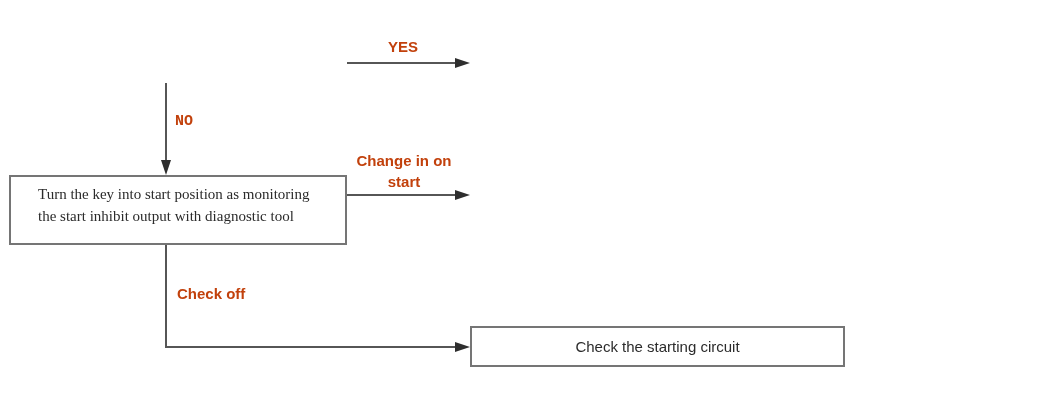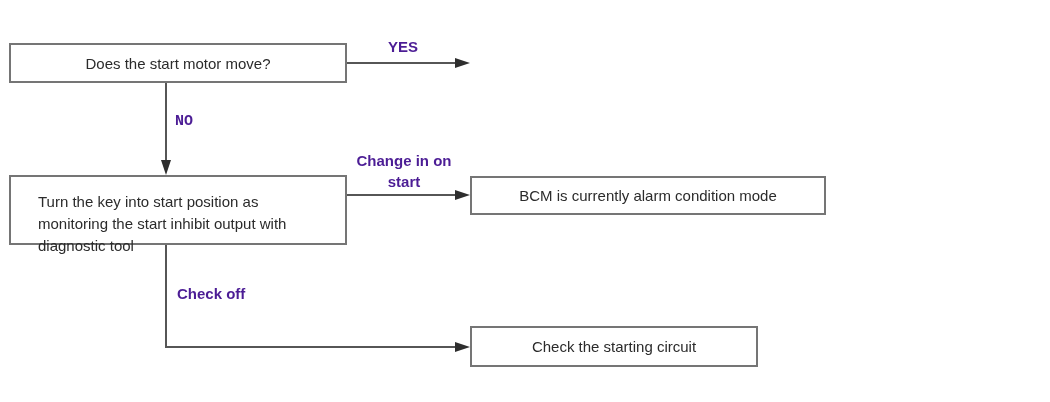--- a/index.html
+++ b/index.html
@@ -41,30 +41,31 @@
     display: flex;
     align-items: center;
     justify-content: center;
     text-align: center;
     line-height: 21px;
   }
   .node.left-text {
     justify-content: flex-start;
     align-items: flex-start;
     text-align: left;
-    padding: 14px 10px 0 27px;
+    padding: 6px 10px 0 27px;
+    font-family: Liberation Serif, serif;
   }
   .node.left-text .node-text {
     display: inline-block;
     width: 276px;
     line-height: 22px;
   }
   .edge-label {
     position: absolute;
-    color: #4c1d95;
+    color: #c2410c;
     font-size: 15px;
     font-weight: bold;
     line-height: 20px;
     white-space: nowrap;
   }
   .edge-label.centered {
     text-align: center;
     white-space: normal;
   }
 </style>
@@ -89,34 +90,28 @@
       <line x1="347" y1="195" x2="457" y2="195"></line>
       <polygon points="455,190 470,195 455,200"></polygon>
     </g>
 
     <g>
       <polyline points="166,245 166,347 457,347"></polyline>
       <polygon points="455,342 470,347 455,352"></polygon>
     </g>
   </svg>
 
-  <div class="node" style="left:9px; top:43px; width:338px; height:40px;">
-    <span class="node-text">Does the start motor move?</span>
-  </div>
 
 
   <div class="node left-text" style="left:9px; top:175px; width:338px; height:70px;">
     <span class="node-text">Turn the key into start position as monitoring the start inhibit output with diagnostic tool</span>
   </div>
 
-  <div class="node" style="left:470px; top:176px; width:356px; height:39px;">
-    <span class="node-text">BCM is currently alarm condition mode</span>
-  </div>
 
-  <div class="node" style="left:470px; top:326px; width:288px; height:41px;">
+  <div class="node" style="left:470px; top:326px; width:375px; height:41px;">
     <span class="node-text">Check the starting circuit</span>
   </div>
 
   <div class="edge-label centered" style="left:347px; top:37px; width:112px;">YES</div>
 
   <div class="edge-label" style="left:175px; top:112px;font-family:Liberation Mono, monospace;">NO</div>
 
   <div class="edge-label centered" style="left:355px; top:150px; width:98px; line-height:21px;">Change in on start</div>
 
   <div class="edge-label" style="left:177px; top:284px;">Check off</div>

